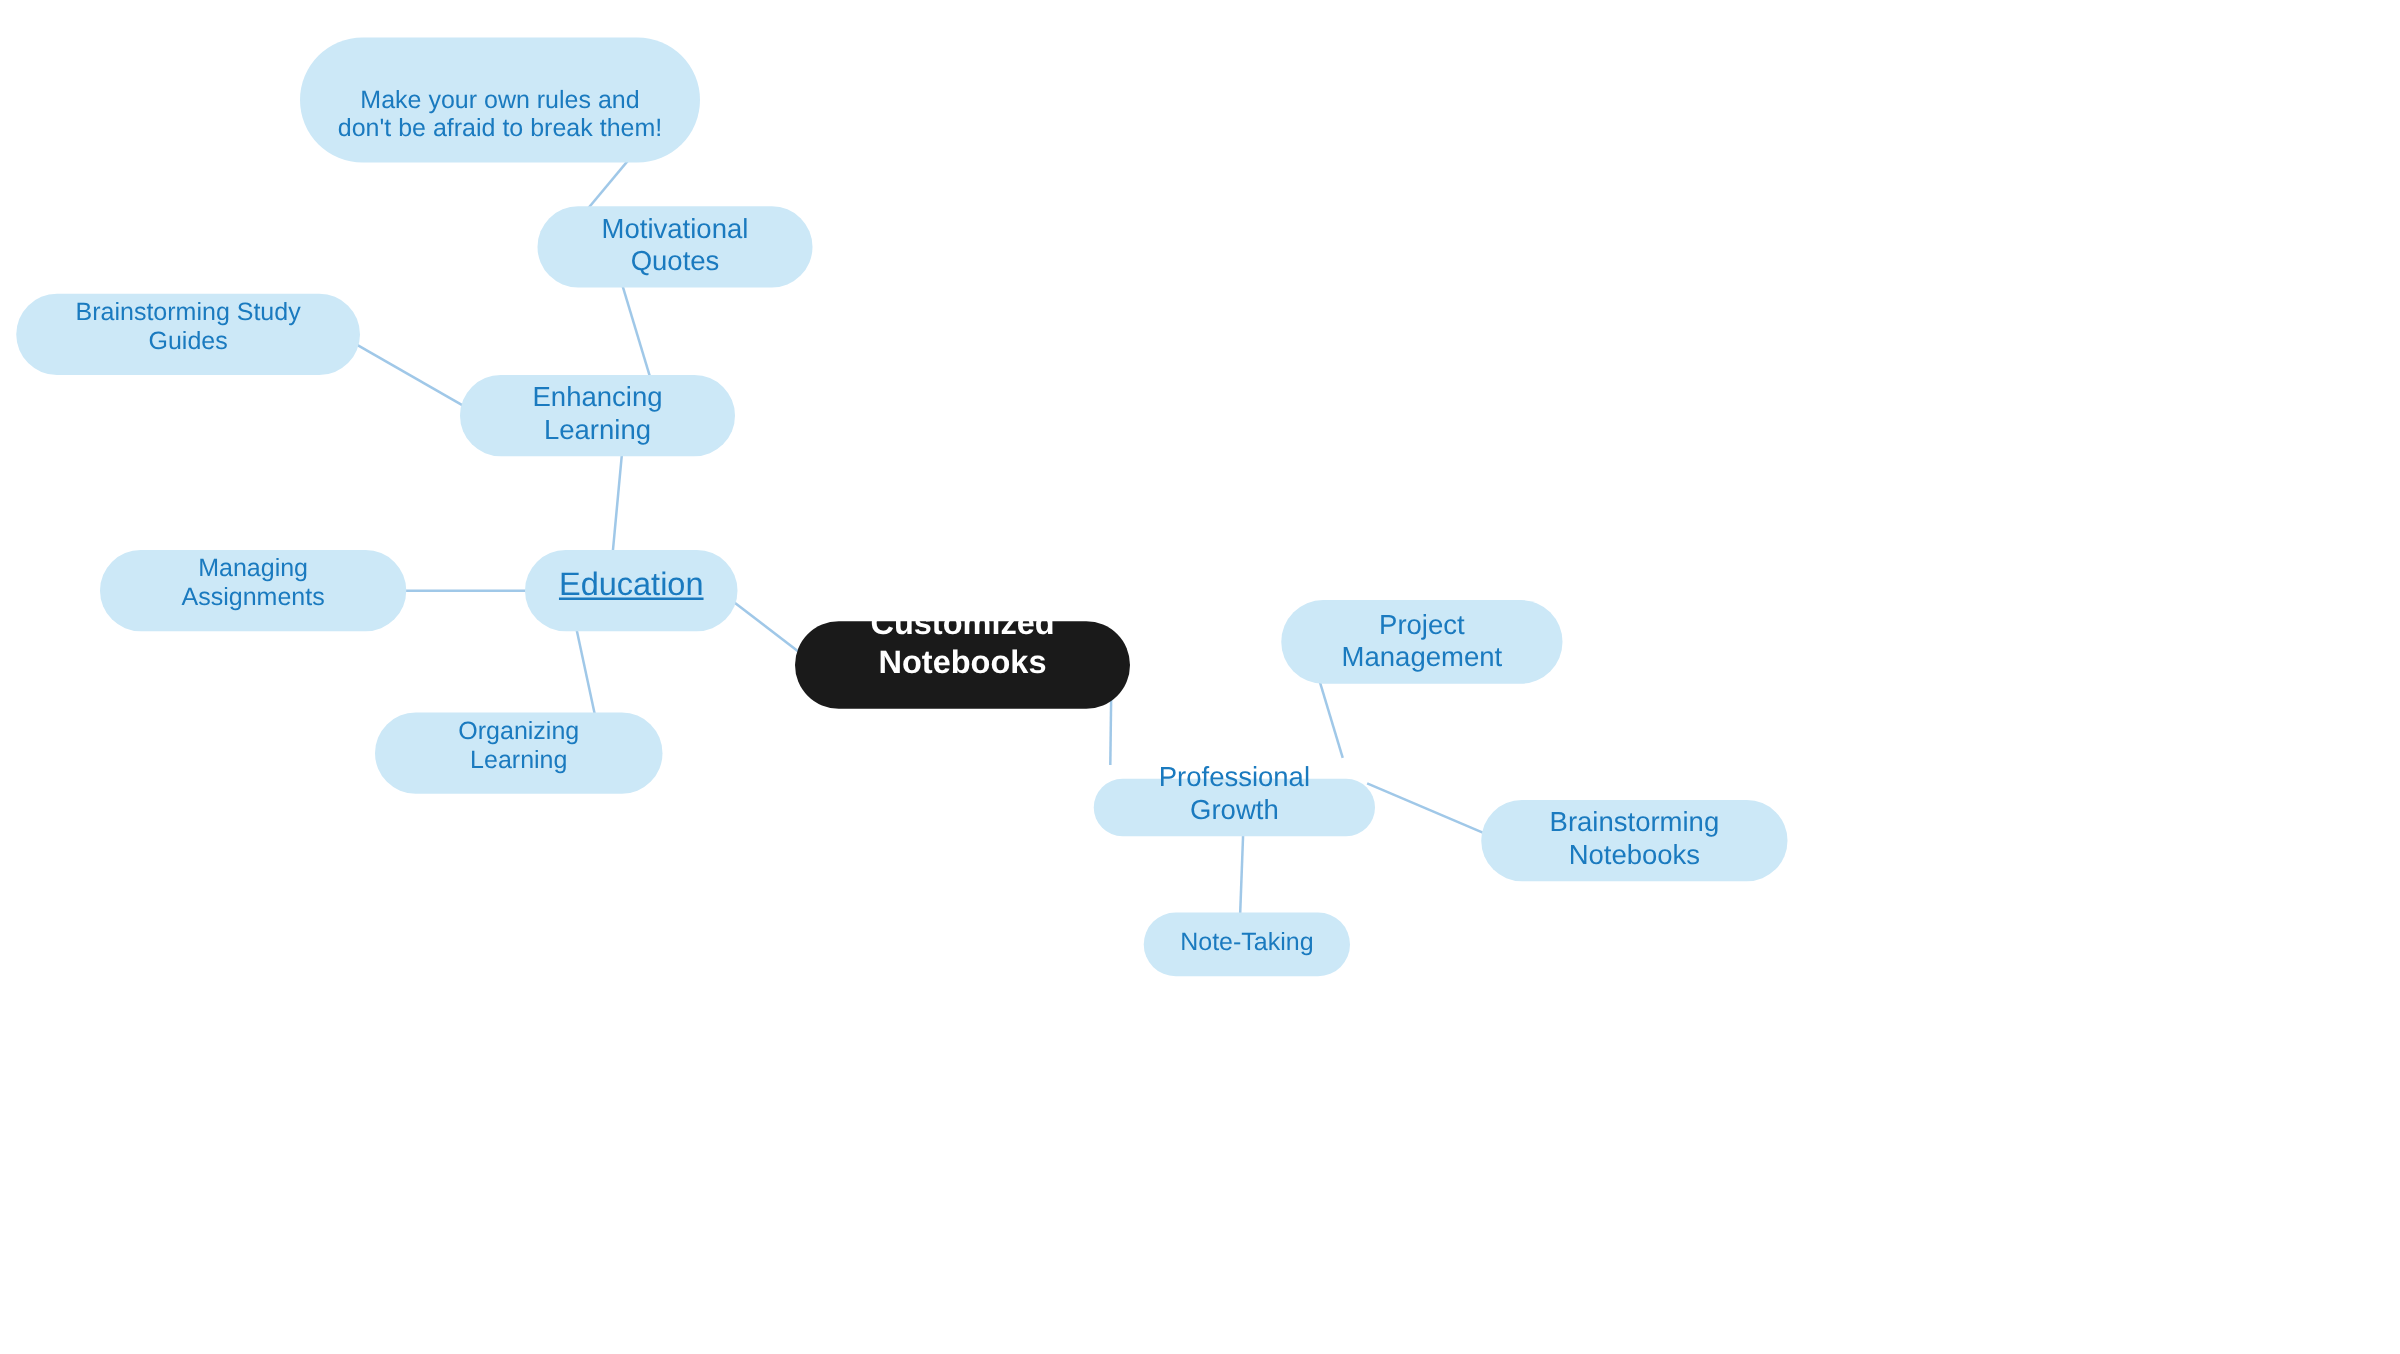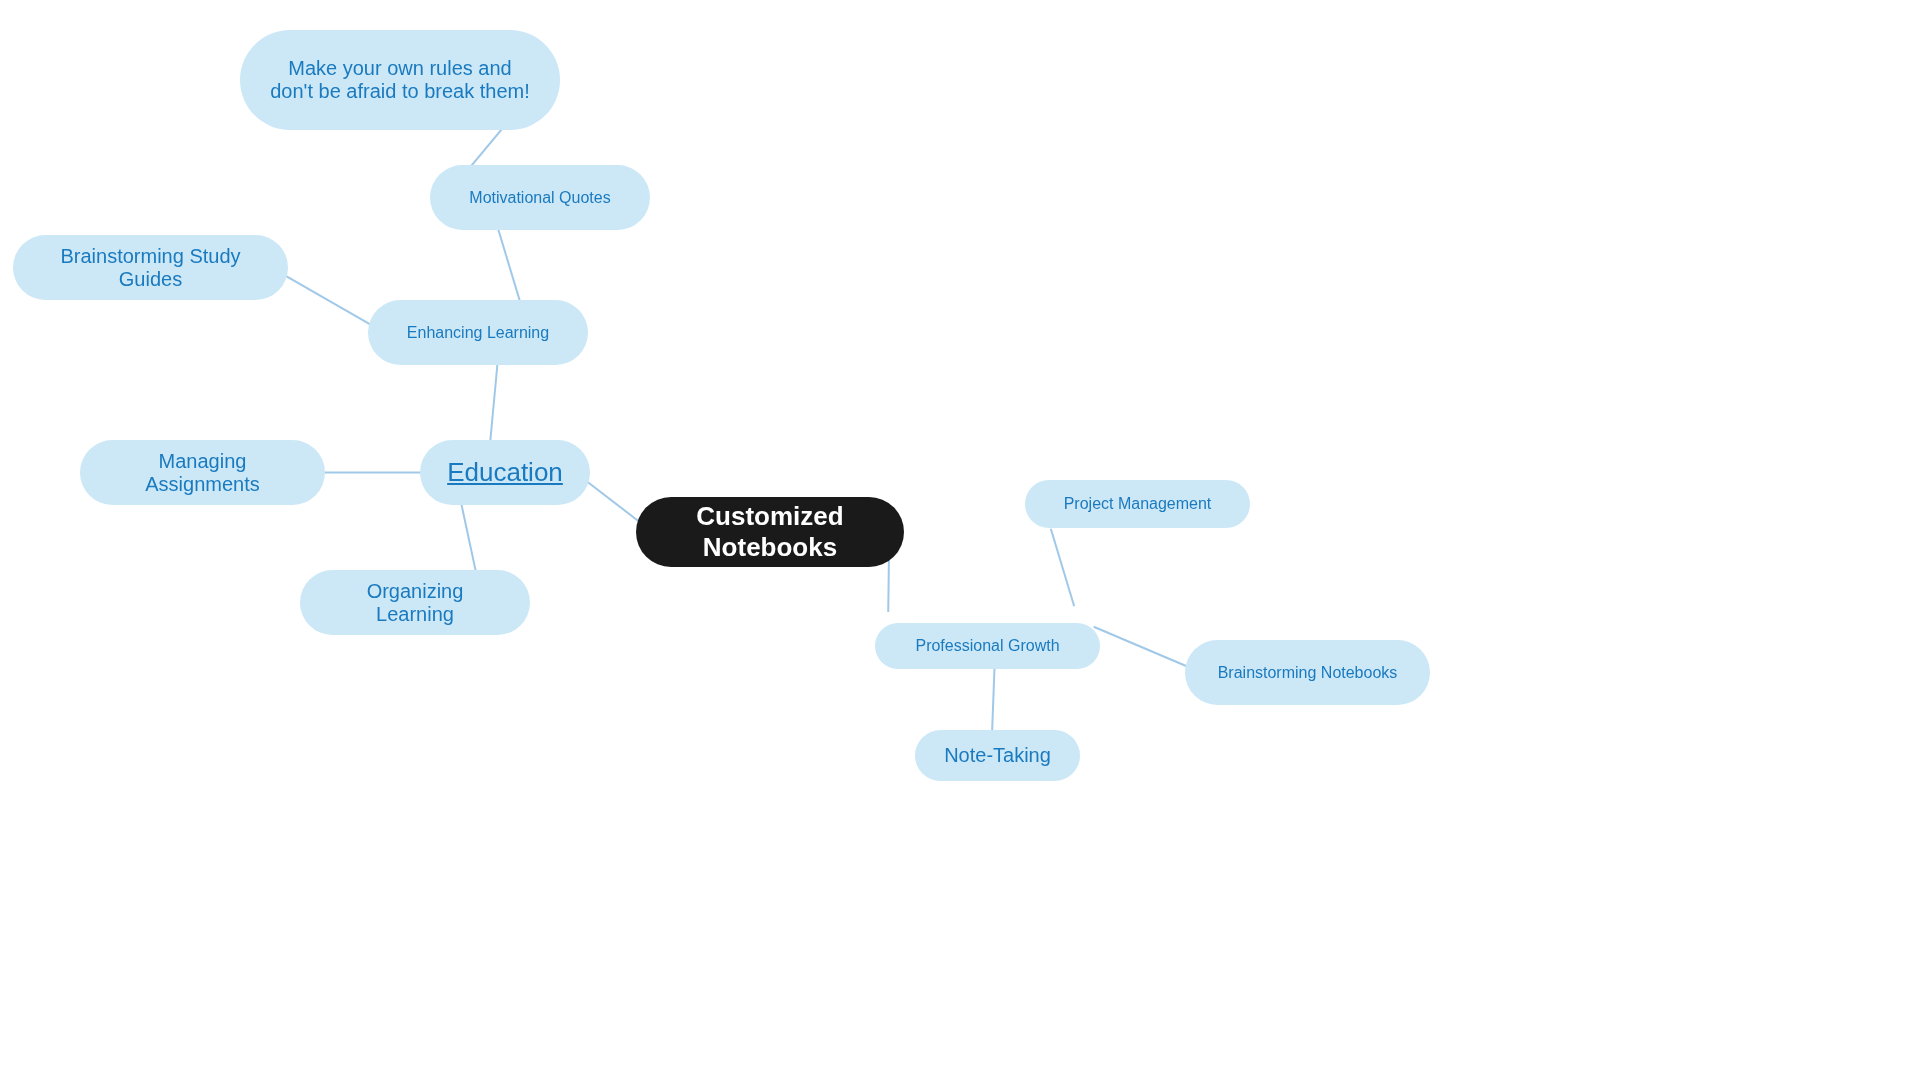--- a/index.html
+++ b/index.html
@@ -15,21 +15,21 @@
       position: absolute;
       top: 0; left: 0;
       width: 1920px;
       height: 1083px;
       pointer-events: none;
     }
     .node {
       position: absolute;
       border-radius: 50px;
       display: flex;
-      align-items: center;
+      align-items: flex-end;
       justify-content: center;
       text-align: center;
       cursor: pointer;
     }
     .node-light {
       background: #cce8f7;
       border: none;
       color: #1a7abf;
       font-size: 22px;
       font-weight: 500;
@@ -40,22 +40,22 @@
       color: #ffffff;
       font-size: 26px;
       font-weight: 700;
       padding: 22px 40px;
     }
     .node-large {
       font-size: 26px;
       padding: 22px 38px;
     }
     .node-medium {
-      font-size: 16px;
-      padding: 18px 30px;
+      font-size: 22px;
+      padding: 8px 30px;
     }
     .node-small {
       font-size: 20px;
       padding: 15px 25px;
     }
   </style>
 </head>
 <body>
 
 <svg class="connections" id="svg-connections">
@@ -97,21 +97,21 @@
 </div>
 
 <div class="node node-dark" id="node-customized_notebooks" style="left:636px; top:497px; width:268px; height:70px;">
   <span>Customized Notebooks</span>
 </div>
 
 <div class="node node-light node-small" id="node-organizing_thoughts" style="left:300px; top:570px; width:230px; height:65px;">
   <span>Organizing Learning</span>
 </div>
 
-<div class="node node-light node-medium" id="node-project_management" style="left:1025px; top:480px; width:225px; height:48px;">
+<div class="node node-light node-medium" id="node-project_management" style="left:1025px; top:480px; width:225px; height:67px;">
   <span>Project Management</span>
 </div>
 
 <div class="node node-light node-medium" id="node-professional_growth" style="left:875px; top:590px; width:225px; height:46px;margin-top:33px;">
   <span>Professional Growth</span>
 </div>
 
 <div class="node node-light node-medium" id="node-brainstorming_sessions" style="left:1185px; top:640px; width:245px; height:65px;">
   <span>Brainstorming Notebooks</span>
 </div>

